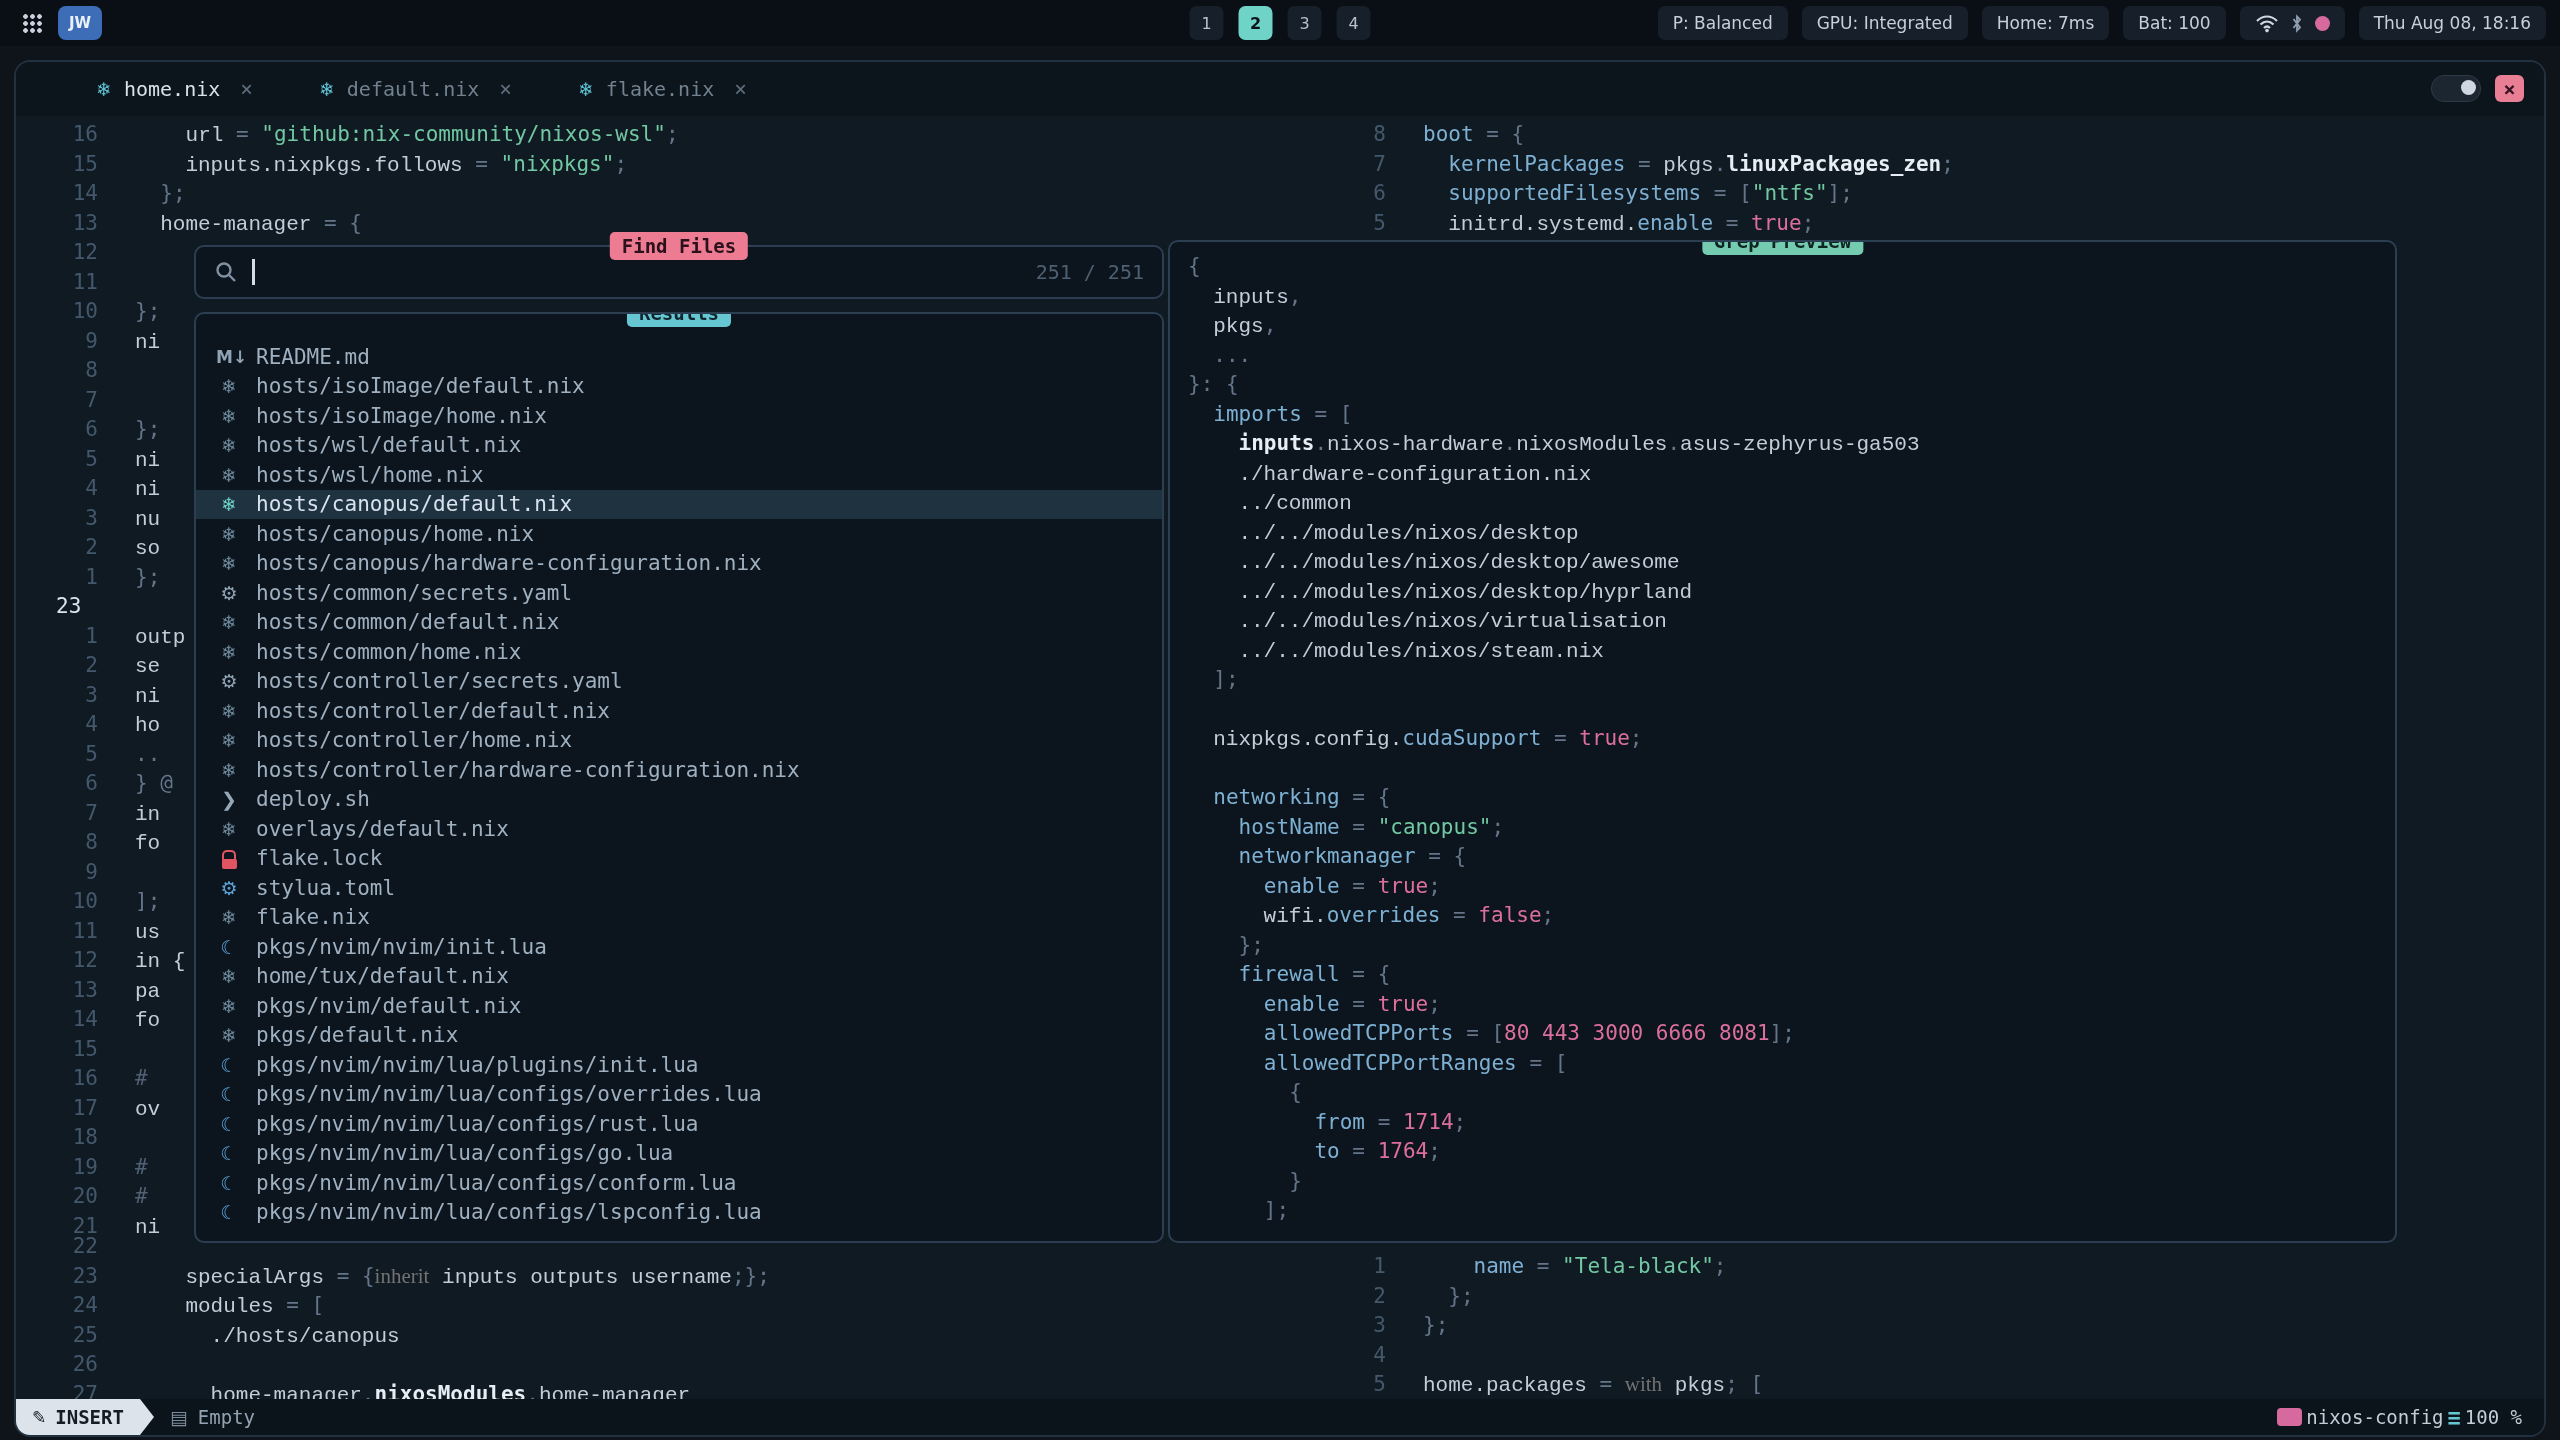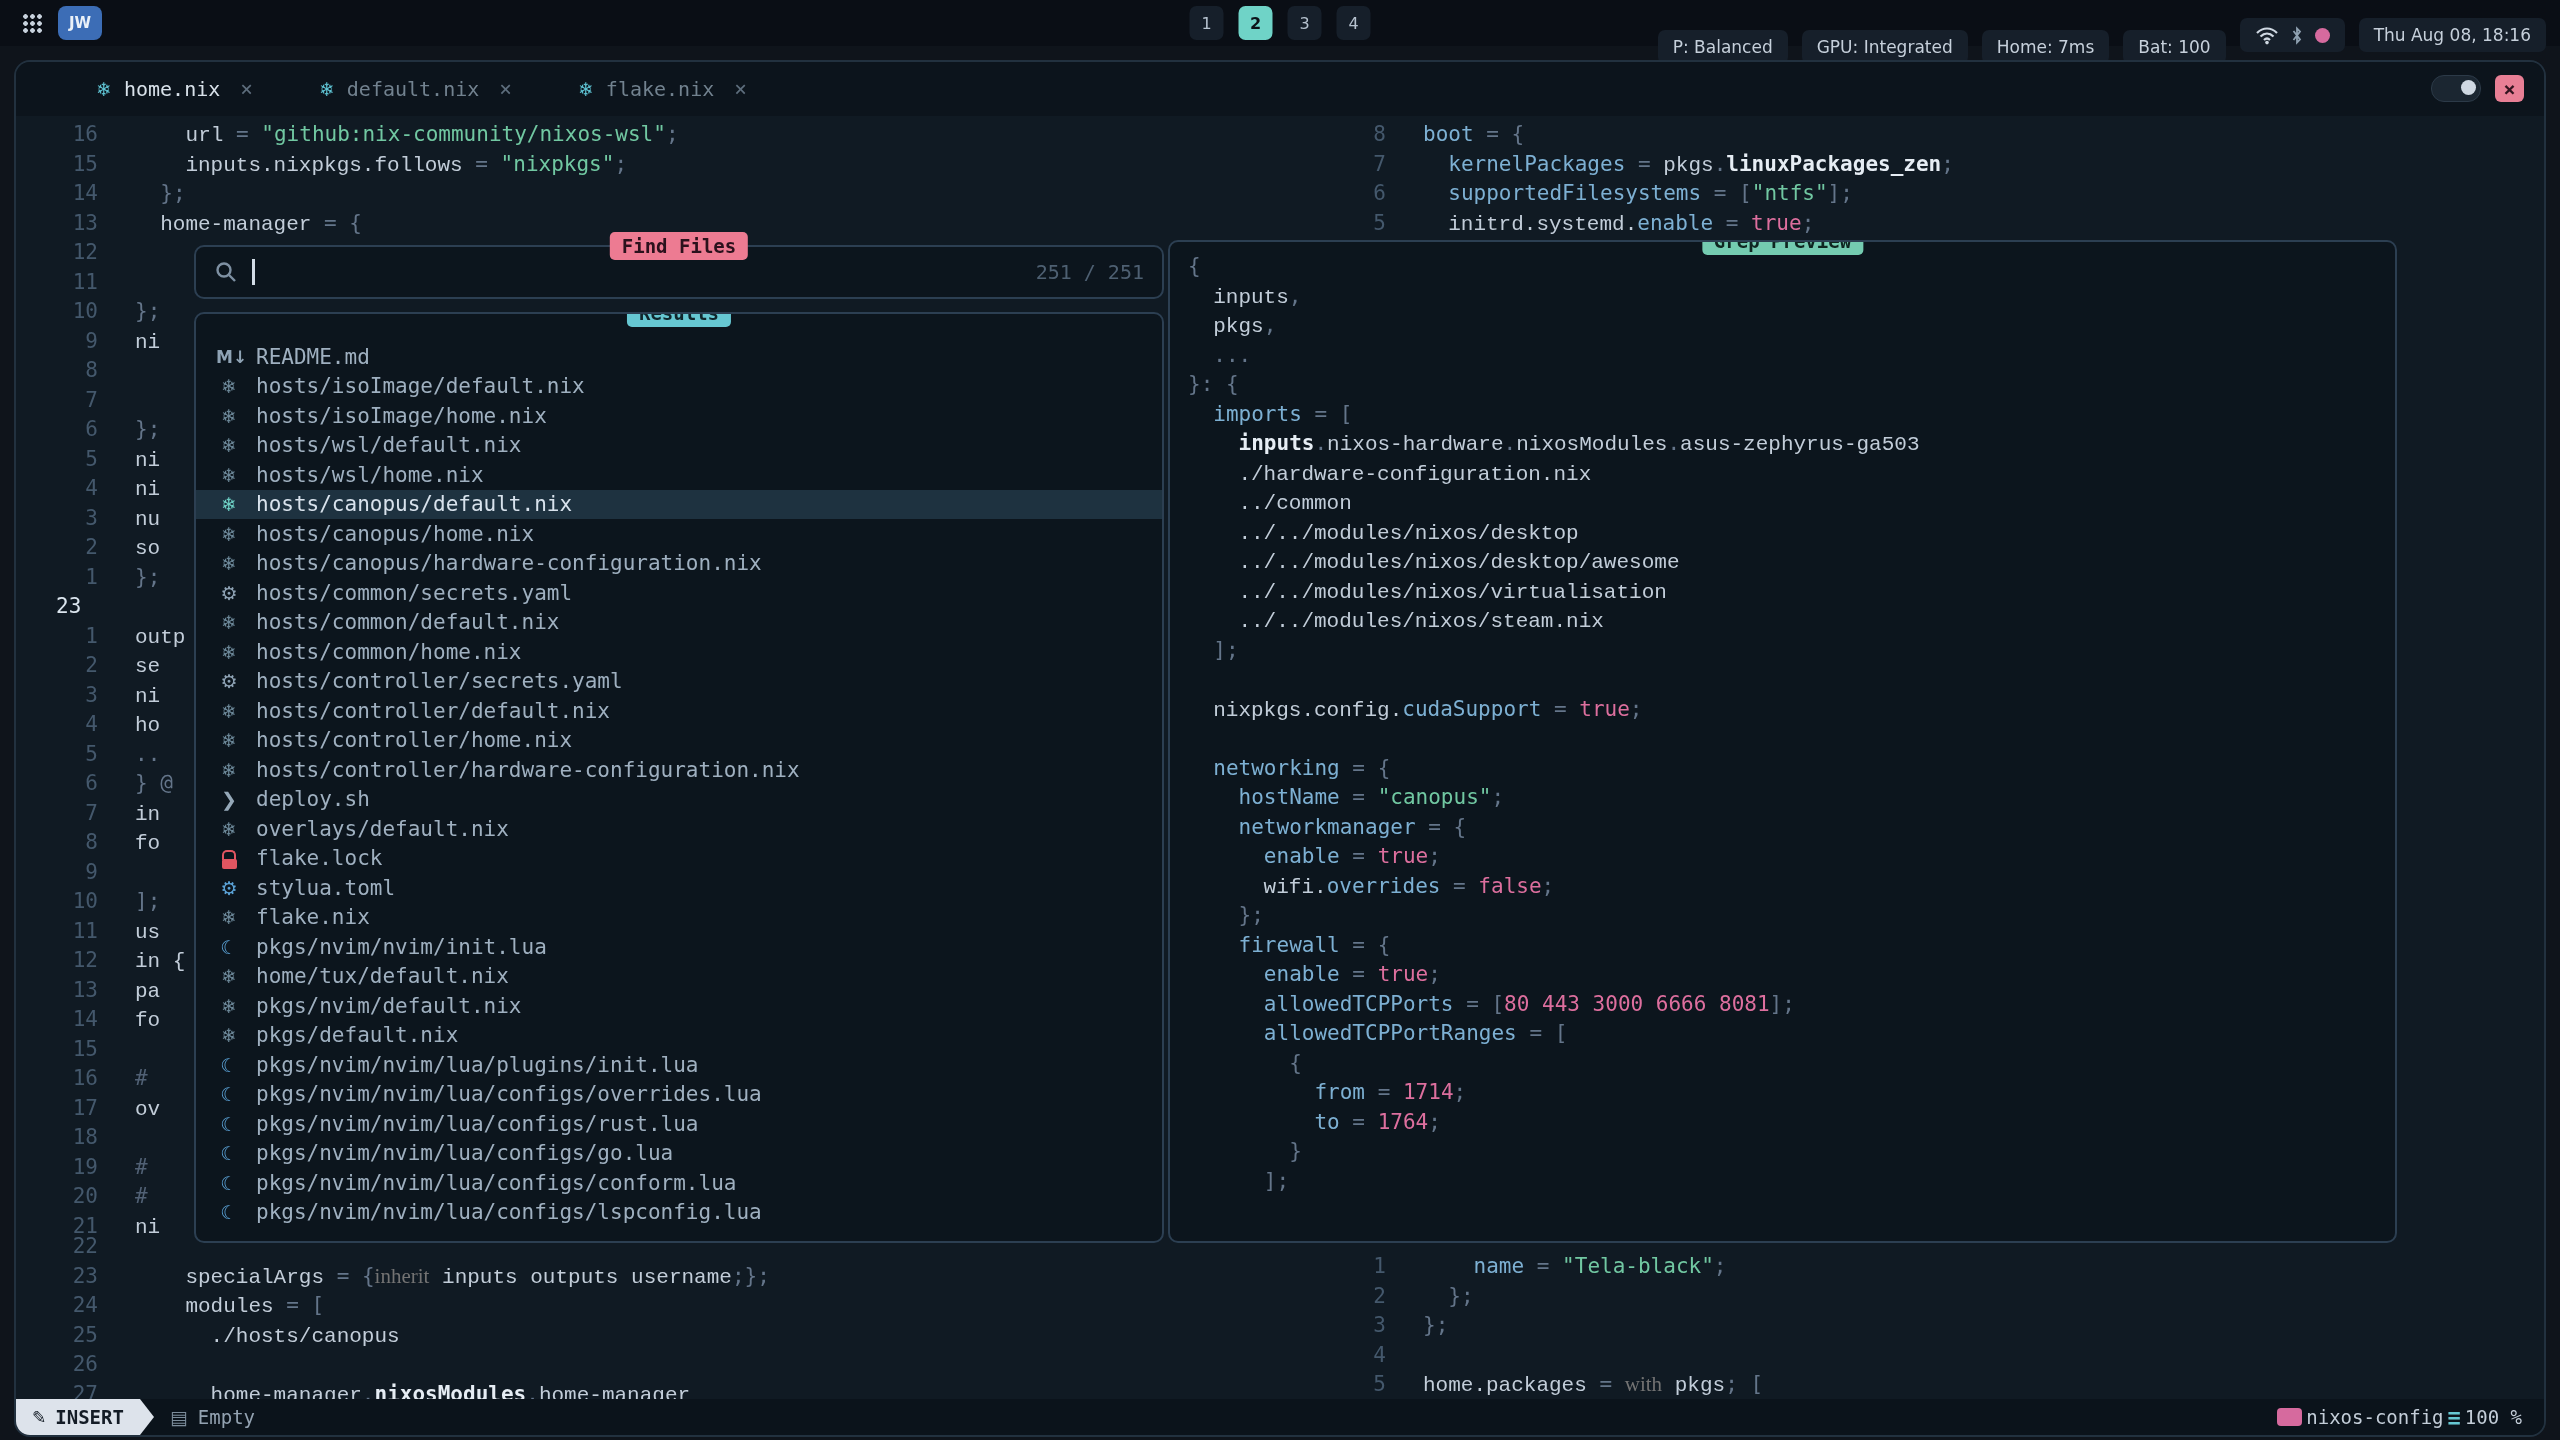--- a/index.html
+++ b/index.html
@@ -98,21 +98,21 @@
 <div class="topbar">
   <div class="apps-grid"></div>
   <div class="logo">JW</div>
   <div class="ws-group" id="ws-group">
       <div class="ws">1</div>
       <div class="ws active">2</div>
       <div class="ws">3</div>
       <div class="ws">4</div>
     </div>
   <div class="tb-right">
-    <span id="chips-host" style="display:flex;gap:14px;margin-top:24px;">
+    <span id="chips-host" style="display:flex;gap:14px;">
         <span class="chip">P: Balanced</span>
         <span class="chip">GPU: Integrated</span>
         <span class="chip">Home: 7ms</span>
         <span class="chip">Bat: 100</span>
       </span>
     <span class="chip">
       <svg width="24" height="19" viewBox="0 0 24 19">
         <path d="M2 7 C8 1,16 1,22 7" stroke="#cfd8e2" stroke-width="2.2" fill="none"></path>
         <path d="M5.5 10.5 C9.5 6.5,14.5 6.5,18.5 10.5" stroke="#cfd8e2" stroke-width="2.2" fill="none"></path>
         <path d="M9 14 C11 12,13 12,15 14" stroke="#cfd8e2" stroke-width="2.2" fill="none"></path>
@@ -365,20 +365,21 @@
         <div class="crow"><span class="ct ct0"><span class="tf">  inputs</span><span class="tp">,</span></span></div>
         <div class="crow"><span class="ct ct0"><span class="tf">  pkgs</span><span class="tp">,</span></span></div>
         <div class="crow"><span class="ct ct0"><span class="tp">  ...</span></span></div>
         <div class="crow"><span class="ct ct0"><span class="tp">}: {</span></span></div>
         <div class="crow"><span class="ct ct0"><span class="tc">  imports</span><span class="tp"> = [</span></span></div>
         <div class="crow"><span class="ct ct0"><span class="tB">    inputs</span><span class="tp">.</span><span class="tf">nixos-hardware</span><span class="tp">.</span><span class="tf">nixosModules</span><span class="tp">.</span><span class="tf">asus-zephyrus-ga503</span></span></div>
         <div class="crow"><span class="ct ct0"><span class="tf">    ./hardware-configuration.nix</span></span></div>
         <div class="crow"><span class="ct ct0"><span class="tf">    ../common</span></span></div>
         <div class="crow"><span class="ct ct0"><span class="tf">    ../../modules/nixos/desktop</span></span></div>
         <div class="crow"><span class="ct ct0"><span class="tf">    ../../modules/nixos/desktop/awesome</span></span></div>
+        <div class="crow"><span class="ct ct0"><span class="tf">    ../../modules/nixos/desktop/hyprland</span></span></div>
         <div class="crow"><span class="ct ct0"><span class="tf">    ../../modules/nixos/virtualisation</span></span></div>
         <div class="crow"><span class="ct ct0"><span class="tf">    ../../modules/nixos/steam.nix</span></span></div>
         <div class="crow"><span class="ct ct0"><span class="tp">  ];</span></span></div>
         <div class="crow"><span class="ct ct0"></span></div>
         <div class="crow"><span class="ct ct0"><span class="tf">  nixpkgs.config.</span><span class="tc">cudaSupport</span><span class="tp"> = </span><span class="tb">true</span><span class="tp">;</span></span></div>
         <div class="crow"><span class="ct ct0"></span></div>
         <div class="crow"><span class="ct ct0"><span class="tc">  networking</span><span class="tp"> = {</span></span></div>
         <div class="crow"><span class="ct ct0"><span class="tc">    hostName</span><span class="tp"> = </span><span class="ts">"canopus"</span><span class="tp">;</span></span></div>
         <div class="crow"><span class="ct ct0"><span class="tc">    networkmanager</span><span class="tp"> = {</span></span></div>
         <div class="crow"><span class="ct ct0"><span class="tc">      enable</span><span class="tp"> = </span><span class="tb">true</span><span class="tp">;</span></span></div>

